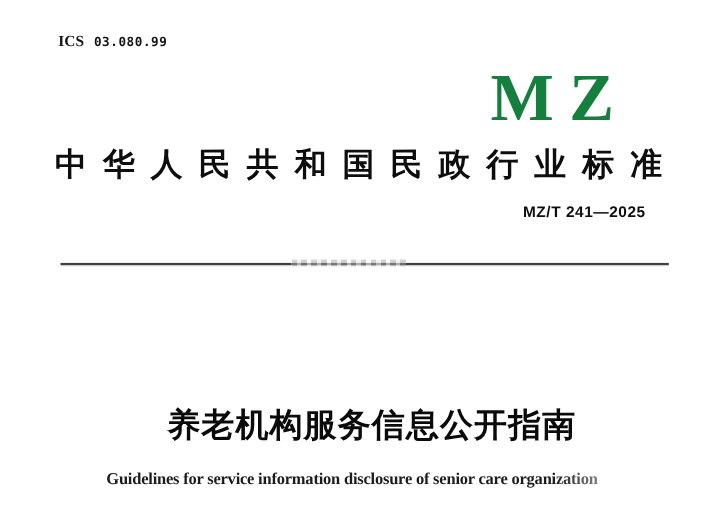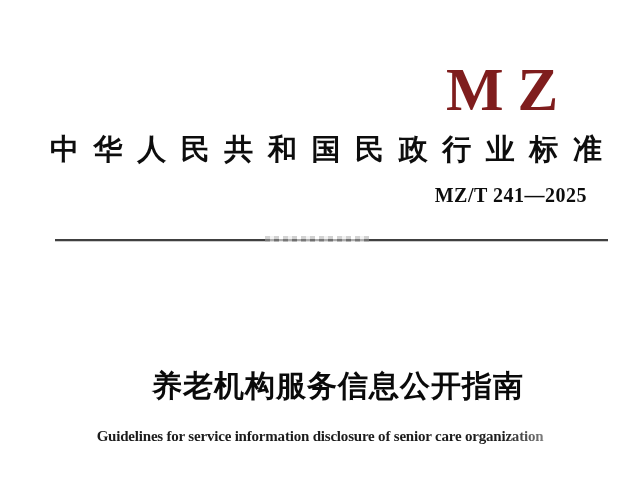--- a/index.html
+++ b/index.html
@@ -23,34 +23,34 @@
   .code-value{
     font-family:"DejaVu Sans Mono",monospace;
     font-weight:bold;font-size:11.5px;color:#151515;
     margin-left:9px;letter-spacing:0.5px;
   }
   
   .logo{
     position:absolute;top:59px;left:446px;
     font-family:"Liberation Serif",serif;
     font-weight:bold;font-size:61px;line-height:1;
-    letter-spacing:14px;color:#7f1d1d;white-space:nowrap;
+    letter-spacing:14px;color:#15803d;white-space:nowrap;
   }
   
   .standard-name{
     position:absolute;left:50px;right:38px;top:130px;
     display:flex;justify-content:space-between;
     font-size:29px;font-weight:600;color:#0d0d0d;
     font-family:"Liberation Sans",sans-serif;
   }
   
   .standard-code{
     position:absolute;top:184px;right:53px;
-    font-family:Liberation Serif, serif;
-    font-weight:bold;font-size:20px;color:#0d0d0d;
+    font-family:Liberation Sans, sans-serif;
+    font-weight:bold;font-size:14px;color:#0d0d0d;
     letter-spacing:0.5px;white-space:nowrap;
   }
   
   .rule{
     position:absolute;left:55px;top:239px;width:553px;height:3px;
     background:linear-gradient(#404040 0 2px,#cccccc 2px 3px);
   }
   .smudge{
     position:absolute;left:210px;top:-3px;width:104px;height:6px;
     background:
@@ -87,20 +87,23 @@
       rgba(255,255,255,.30) 100%);
     pointer-events:none;
   }
 </style>
 </head>
 <body>
 
 <div class="page">
 
   <div class="code-block">
+    <div>
+      <span class="code-label">ICS</span><span class="code-value">03.080.99</span>
+    </div>
   </div>
 
   <div class="logo">MZ</div>
 
   <div class="standard-name">
       <span>中</span>
       <span>华</span>
       <span>人</span>
       <span>民</span>
       <span>共</span>

